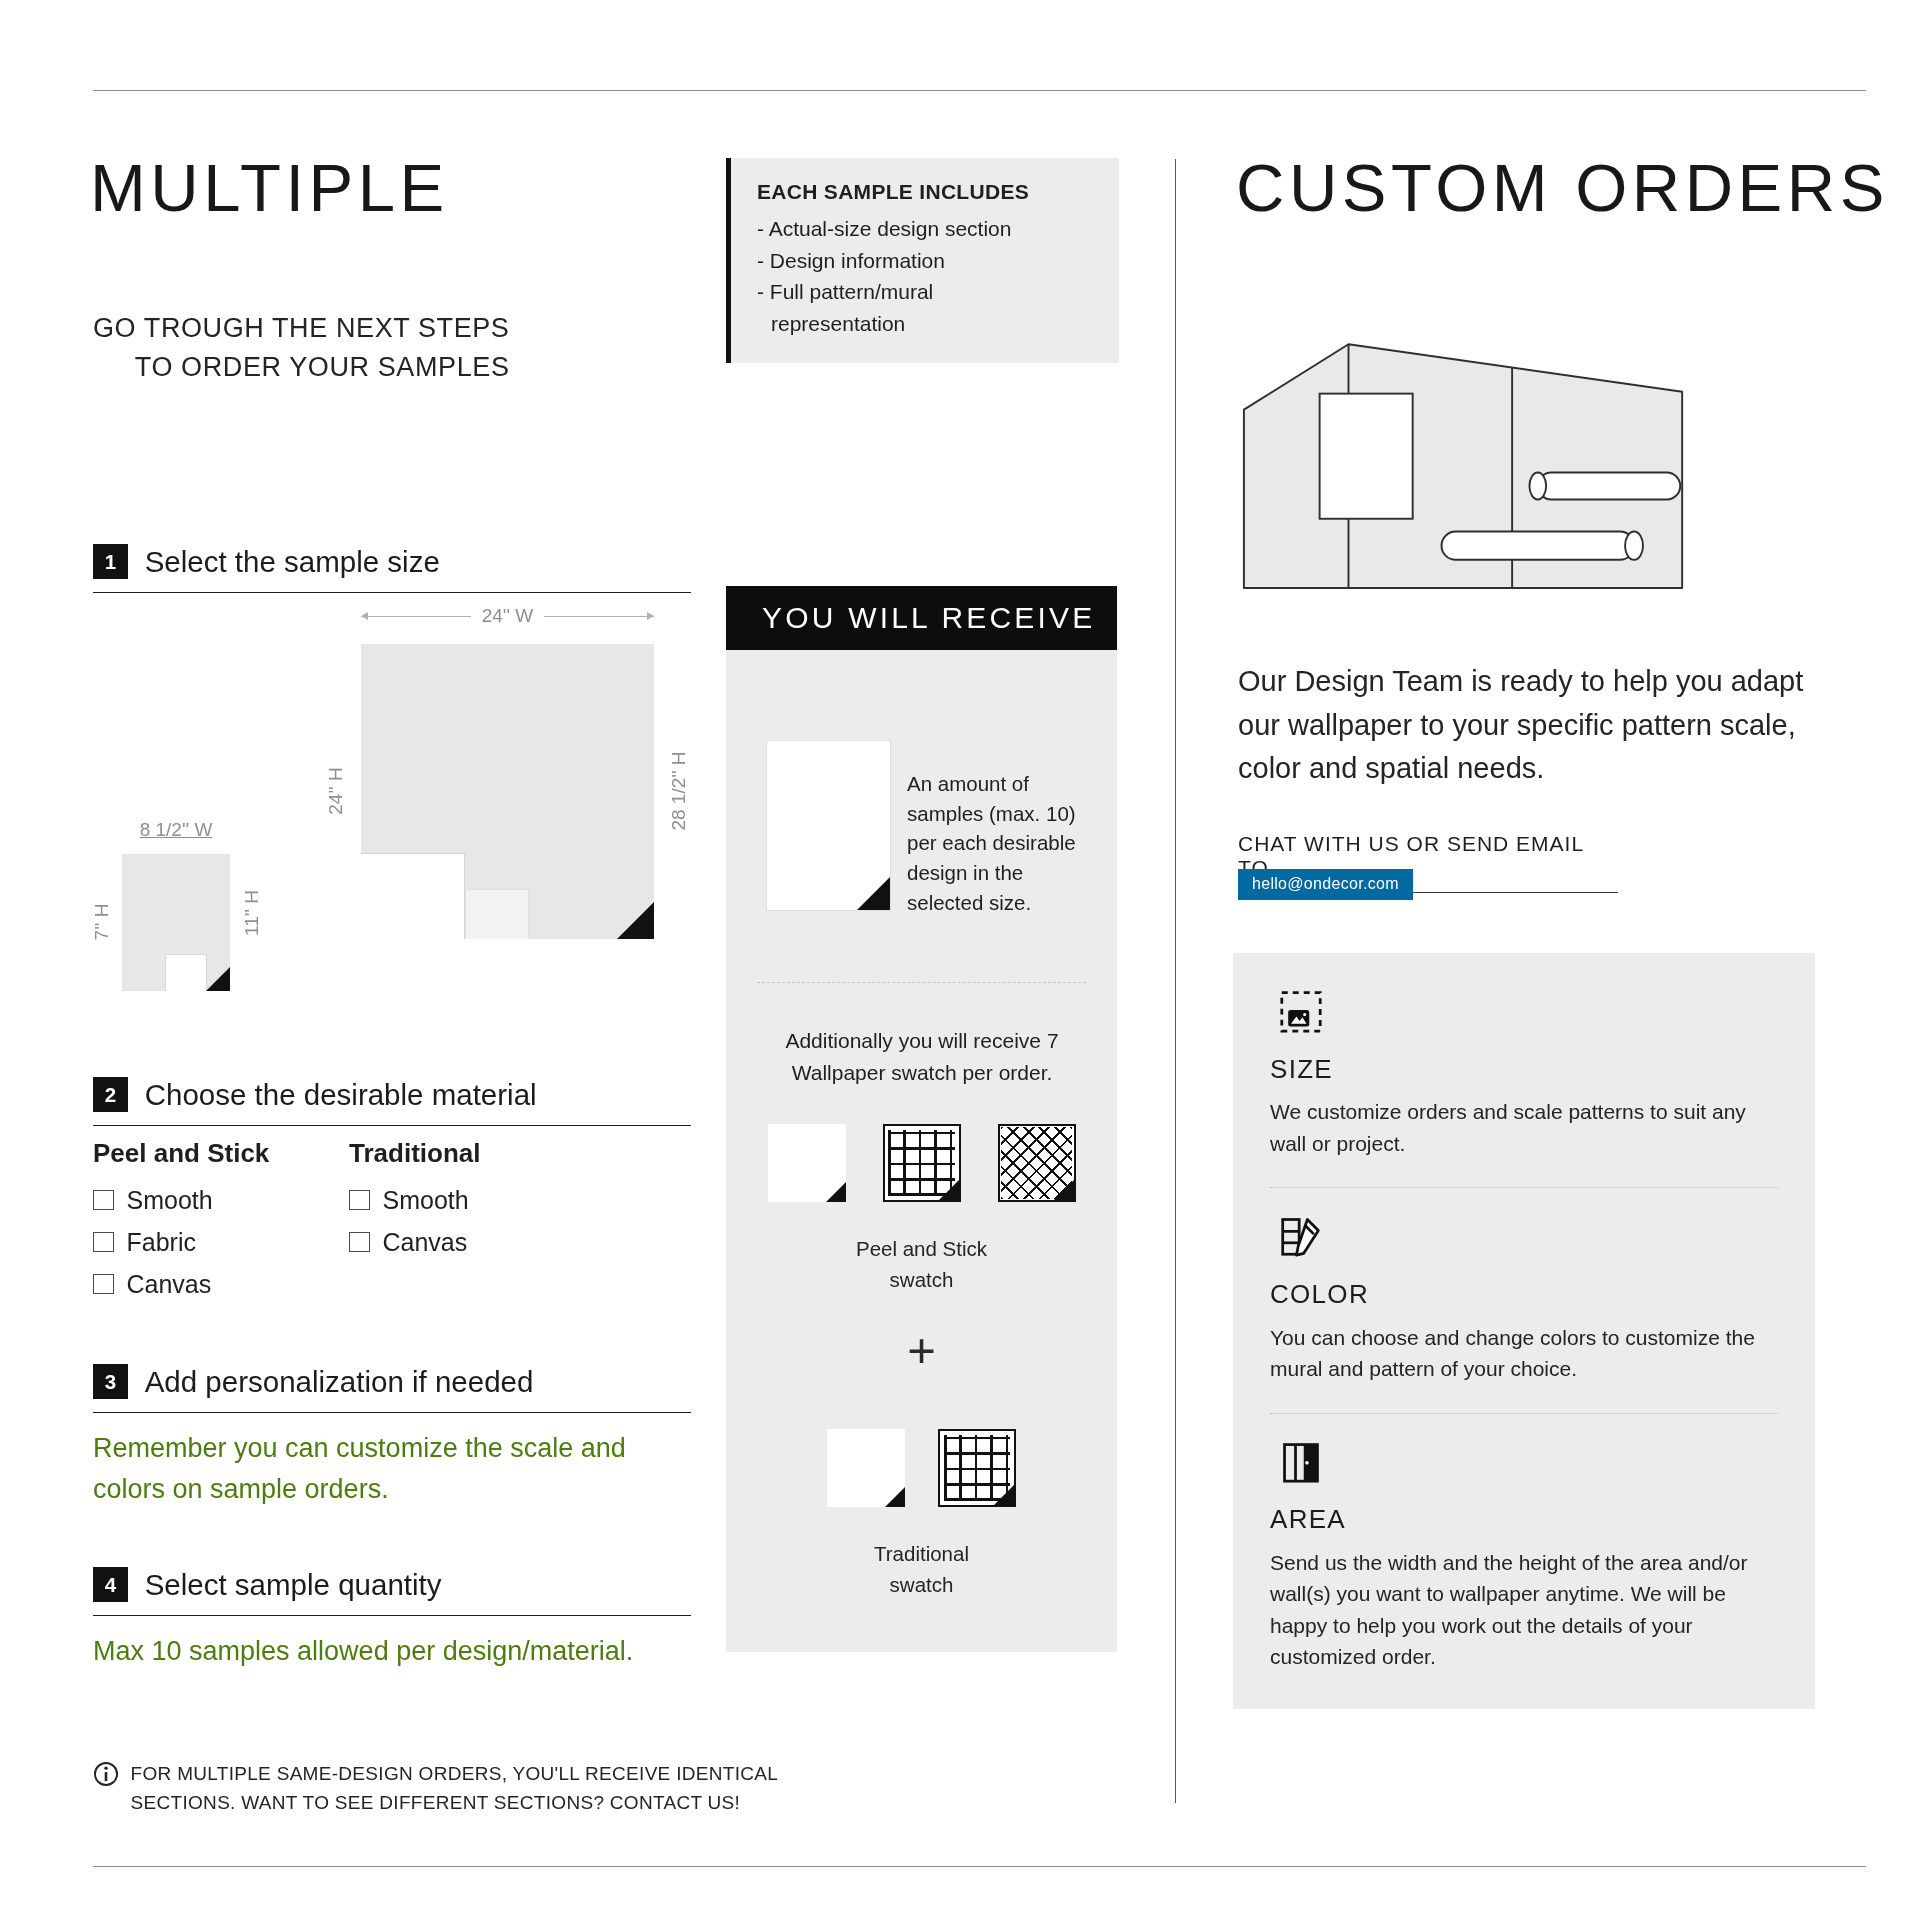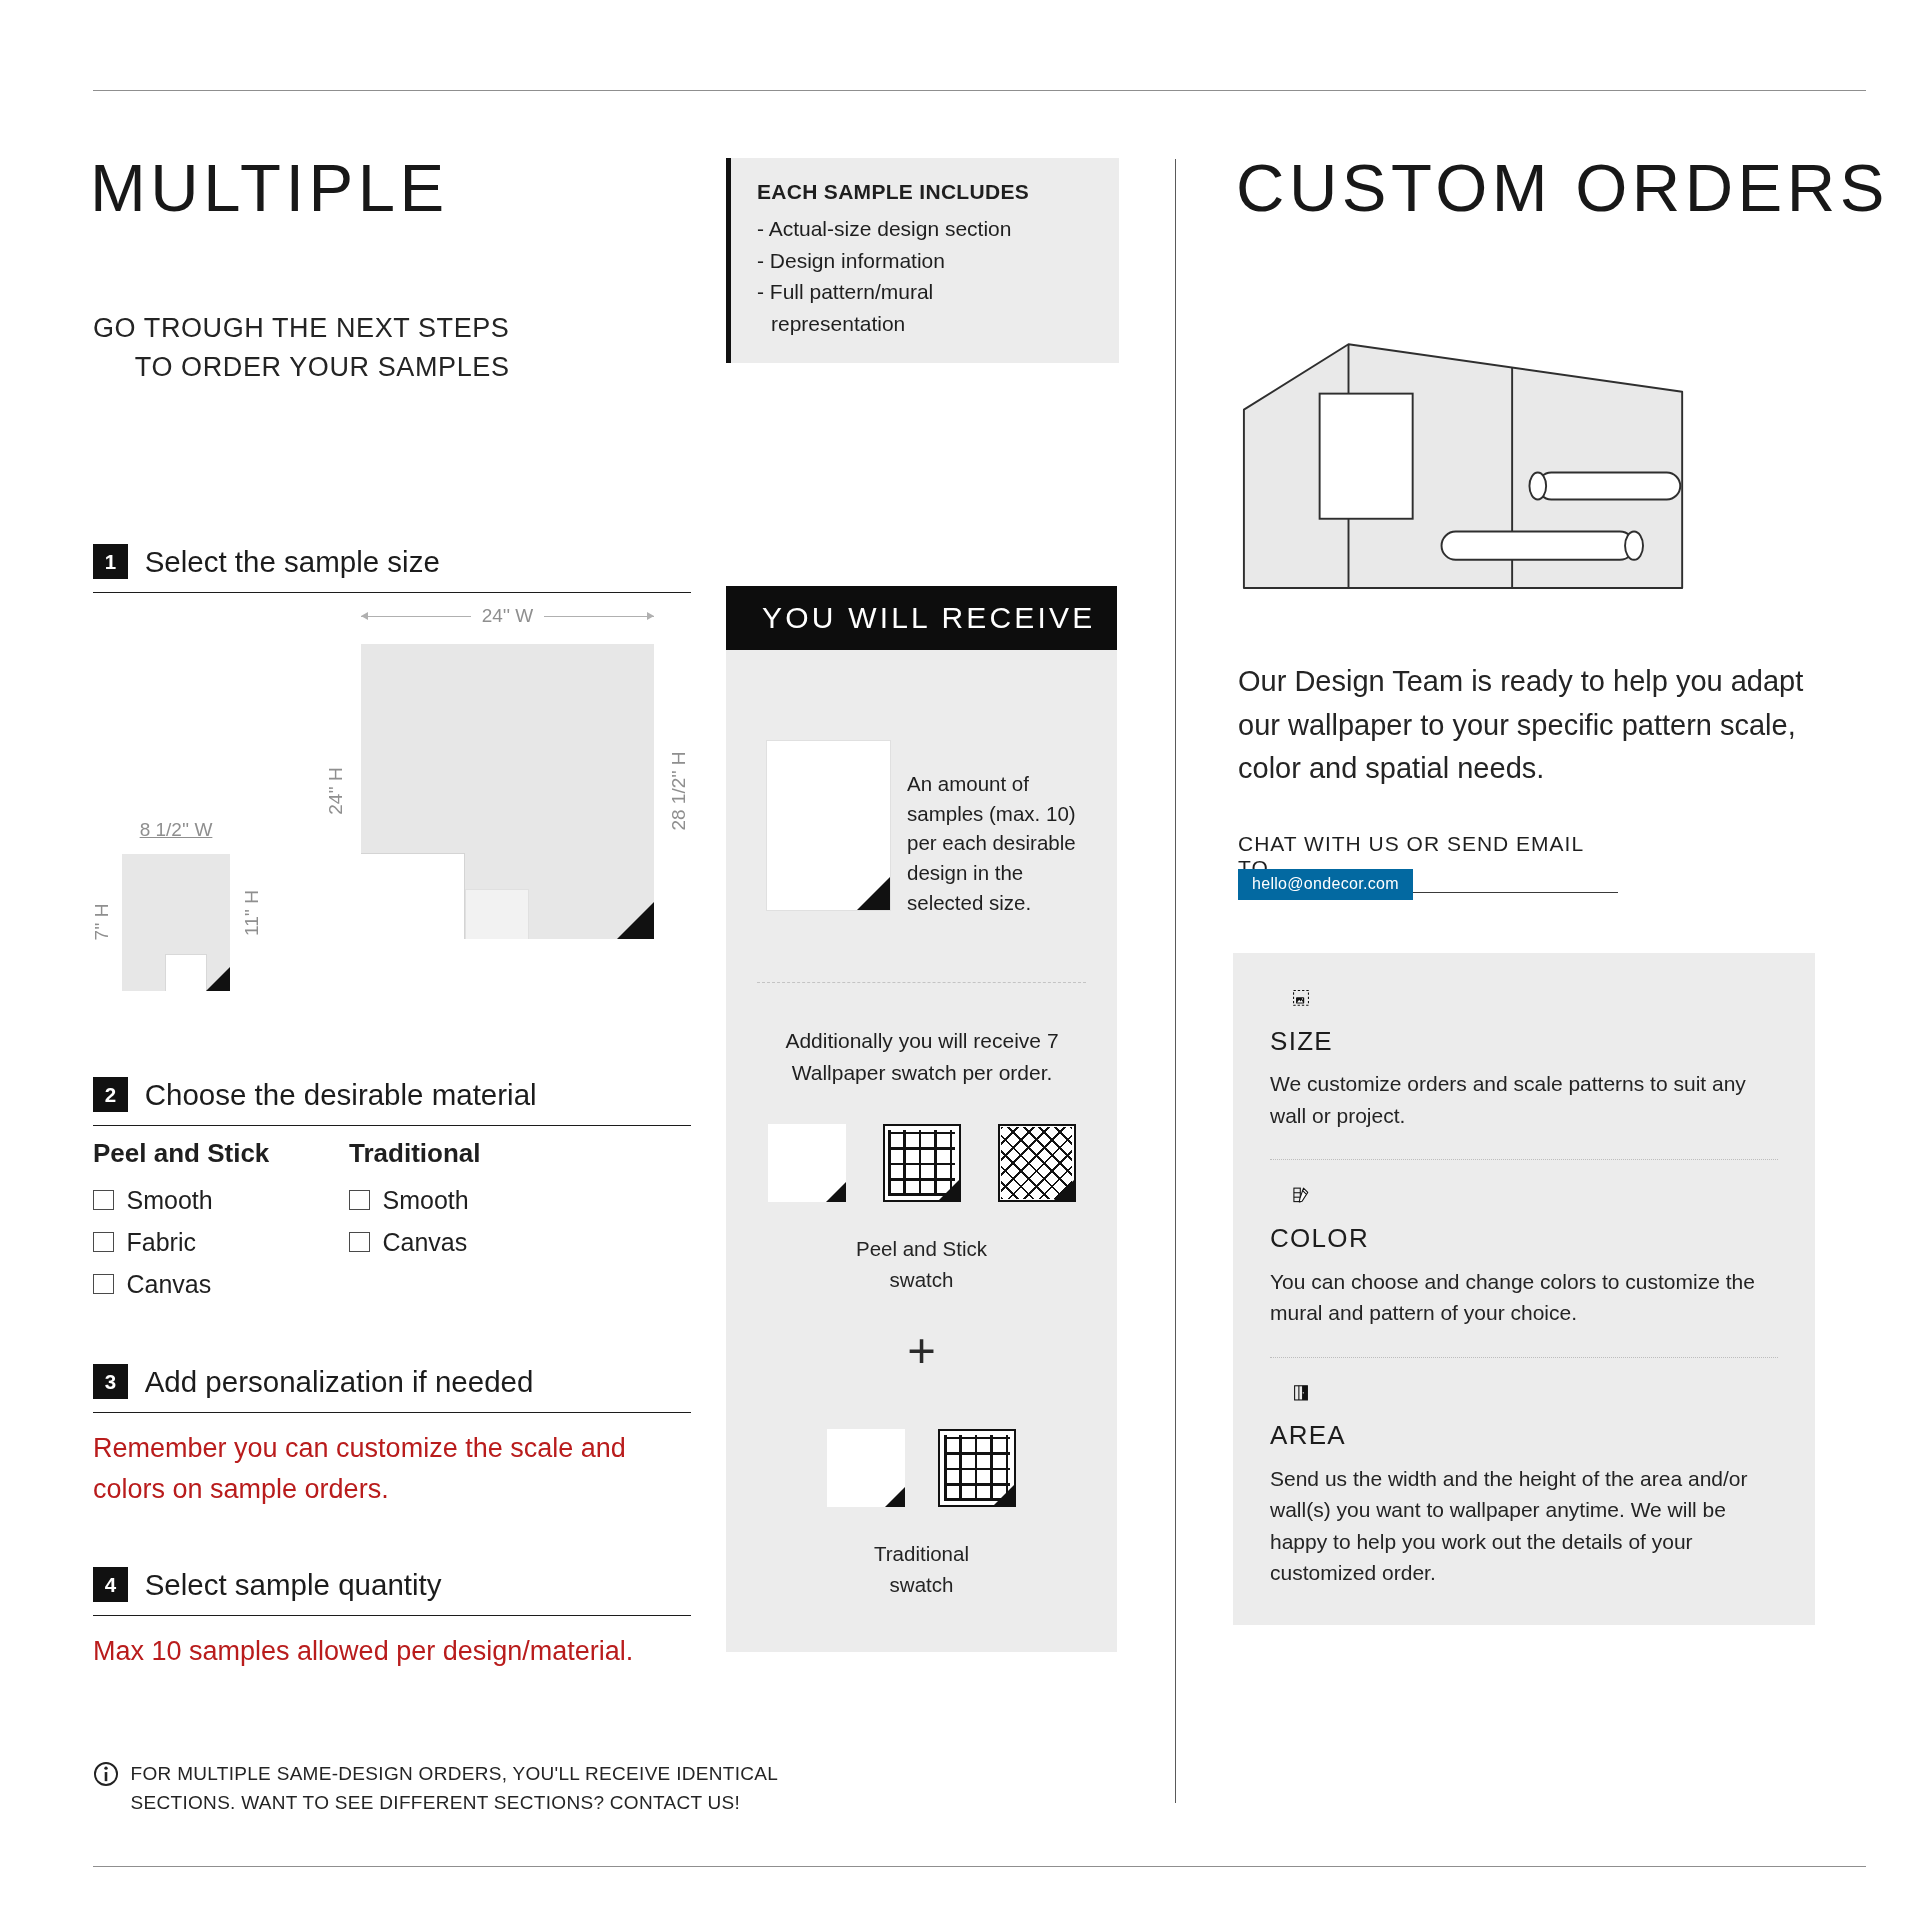--- a/index.html
+++ b/index.html
@@ -15,21 +15,21 @@
   .includes-box{background:#ececec;border-left:5.1px solid #111;padding:22px 28px 24.4px 26px;}
   .includes-title{font-size:21px;font-weight:bold;letter-spacing:0.3px;margin-bottom:9px;}
   .includes-item{font-size:21px;line-height:1.5;padding-left:14px;text-indent:-14px;}
 
   .step{position:absolute;width:598px;}
   .step-head{display:flex;align-items:center;gap:16.7px;}
   .badge{width:35px;height:35px;background:#111;color:#fff;font-size:20.5px;font-weight:bold;display:flex;align-items:center;justify-content:center;flex:0 0 auto;}
   .step-label{font-size:29.5px;color:#1c1c1c;}
   .step-rule{border-bottom:1.9px solid #1c1c1c;margin-top:13px;}
 
-  .note{font-size:27px;line-height:1.5;color:#b91c1c;}
+  .note{font-size:27px;line-height:1.5;color:#4d7c0f;}
 
   .dim-h{position:absolute;display:flex;align-items:center;gap:10.3px;color:#8f8f8f;font-size:19px;}
   .dline{flex:1;height:1.3px;background:#b0b0b0;position:relative;}
   .dline::before{content:"";position:absolute;top:-3.9px;border-style:solid;}
   .dline.l::before{left:0;border-width:4.5px 7.7px 4.5px 0;border-color:transparent #b0b0b0 transparent transparent;}
   .dline.r::before{right:0;border-width:4.5px 0 4.5px 7.7px;border-color:transparent transparent transparent #b0b0b0;}
   .vlab{position:absolute;color:#8f8f8f;font-size:19px;white-space:nowrap;transform:translate(-50%,-50%) rotate(-90deg);}
   .hlab{position:absolute;color:#8f8f8f;font-size:19px;white-space:nowrap;transform:translate(-50%,-50%);}
   .gray-rect{position:absolute;background:#e7e7e7;}
   .fold{position:absolute;right:0;bottom:0;width:0;height:0;border-style:solid;border-color:transparent transparent #111 transparent;}
@@ -51,21 +51,21 @@
   .swatch.cross::before{content:"";position:absolute;inset:1.3px;background:
      repeating-linear-gradient(45deg,#111 0 1.9px,transparent 1.9px 11px),
      repeating-linear-gradient(-45deg,#111 0 1.9px,transparent 1.9px 11px);}
   .swatch-label{position:absolute;left:0;width:100%;text-align:center;font-size:20.5px;line-height:1.5;white-space:pre-line;color:#242424;}
   .plus{position:absolute;left:0;width:100%;text-align:center;font-size:49px;color:#2a2a2a;}
 
   .custom-intro{font-size:29px;line-height:1.5;color:#242424;}
   .contact-label{font-size:21px;letter-spacing:1px;border-bottom:1.3px solid #3a3a3a;padding-bottom:11.6px;width:380px;}
   .email-chip{display:inline-block;background:#0369a1;color:#fff;font-size:16px;padding:6.4px 14px;letter-spacing:0.3px;}
 
-  .custom-panel{position:absolute;left:1233px;top:953px;width:582px;height:672px;background:#ececec;padding:36px 37px;display:flex;flex-direction:column;}
+  .custom-panel{position:absolute;left:1233px;top:953px;width:582px;height:756px;background:#ececec;padding:36px 37px;display:flex;flex-direction:column;}
   .feat-heading{font-size:26px;letter-spacing:1.3px;margin-top:19px;color:#1c1c1c;}
   .feat-text{font-size:21px;line-height:1.5;margin-top:11.6px;color:#242424;}
   .fdiv{border-top:1.9px dotted #bdbdbd;margin:28px 0 26px 0;}
 
   .dash-div{position:absolute;border-top:1.3px dashed #c4c4c4;}
   .footer-note{position:absolute;left:93px;top:1760px;width:790px;display:flex;gap:11.6px;}
   .footer-text{font-size:19px;line-height:1.5;letter-spacing:0.3px;color:#242424;}
 </style>
 </head>
 <body>

